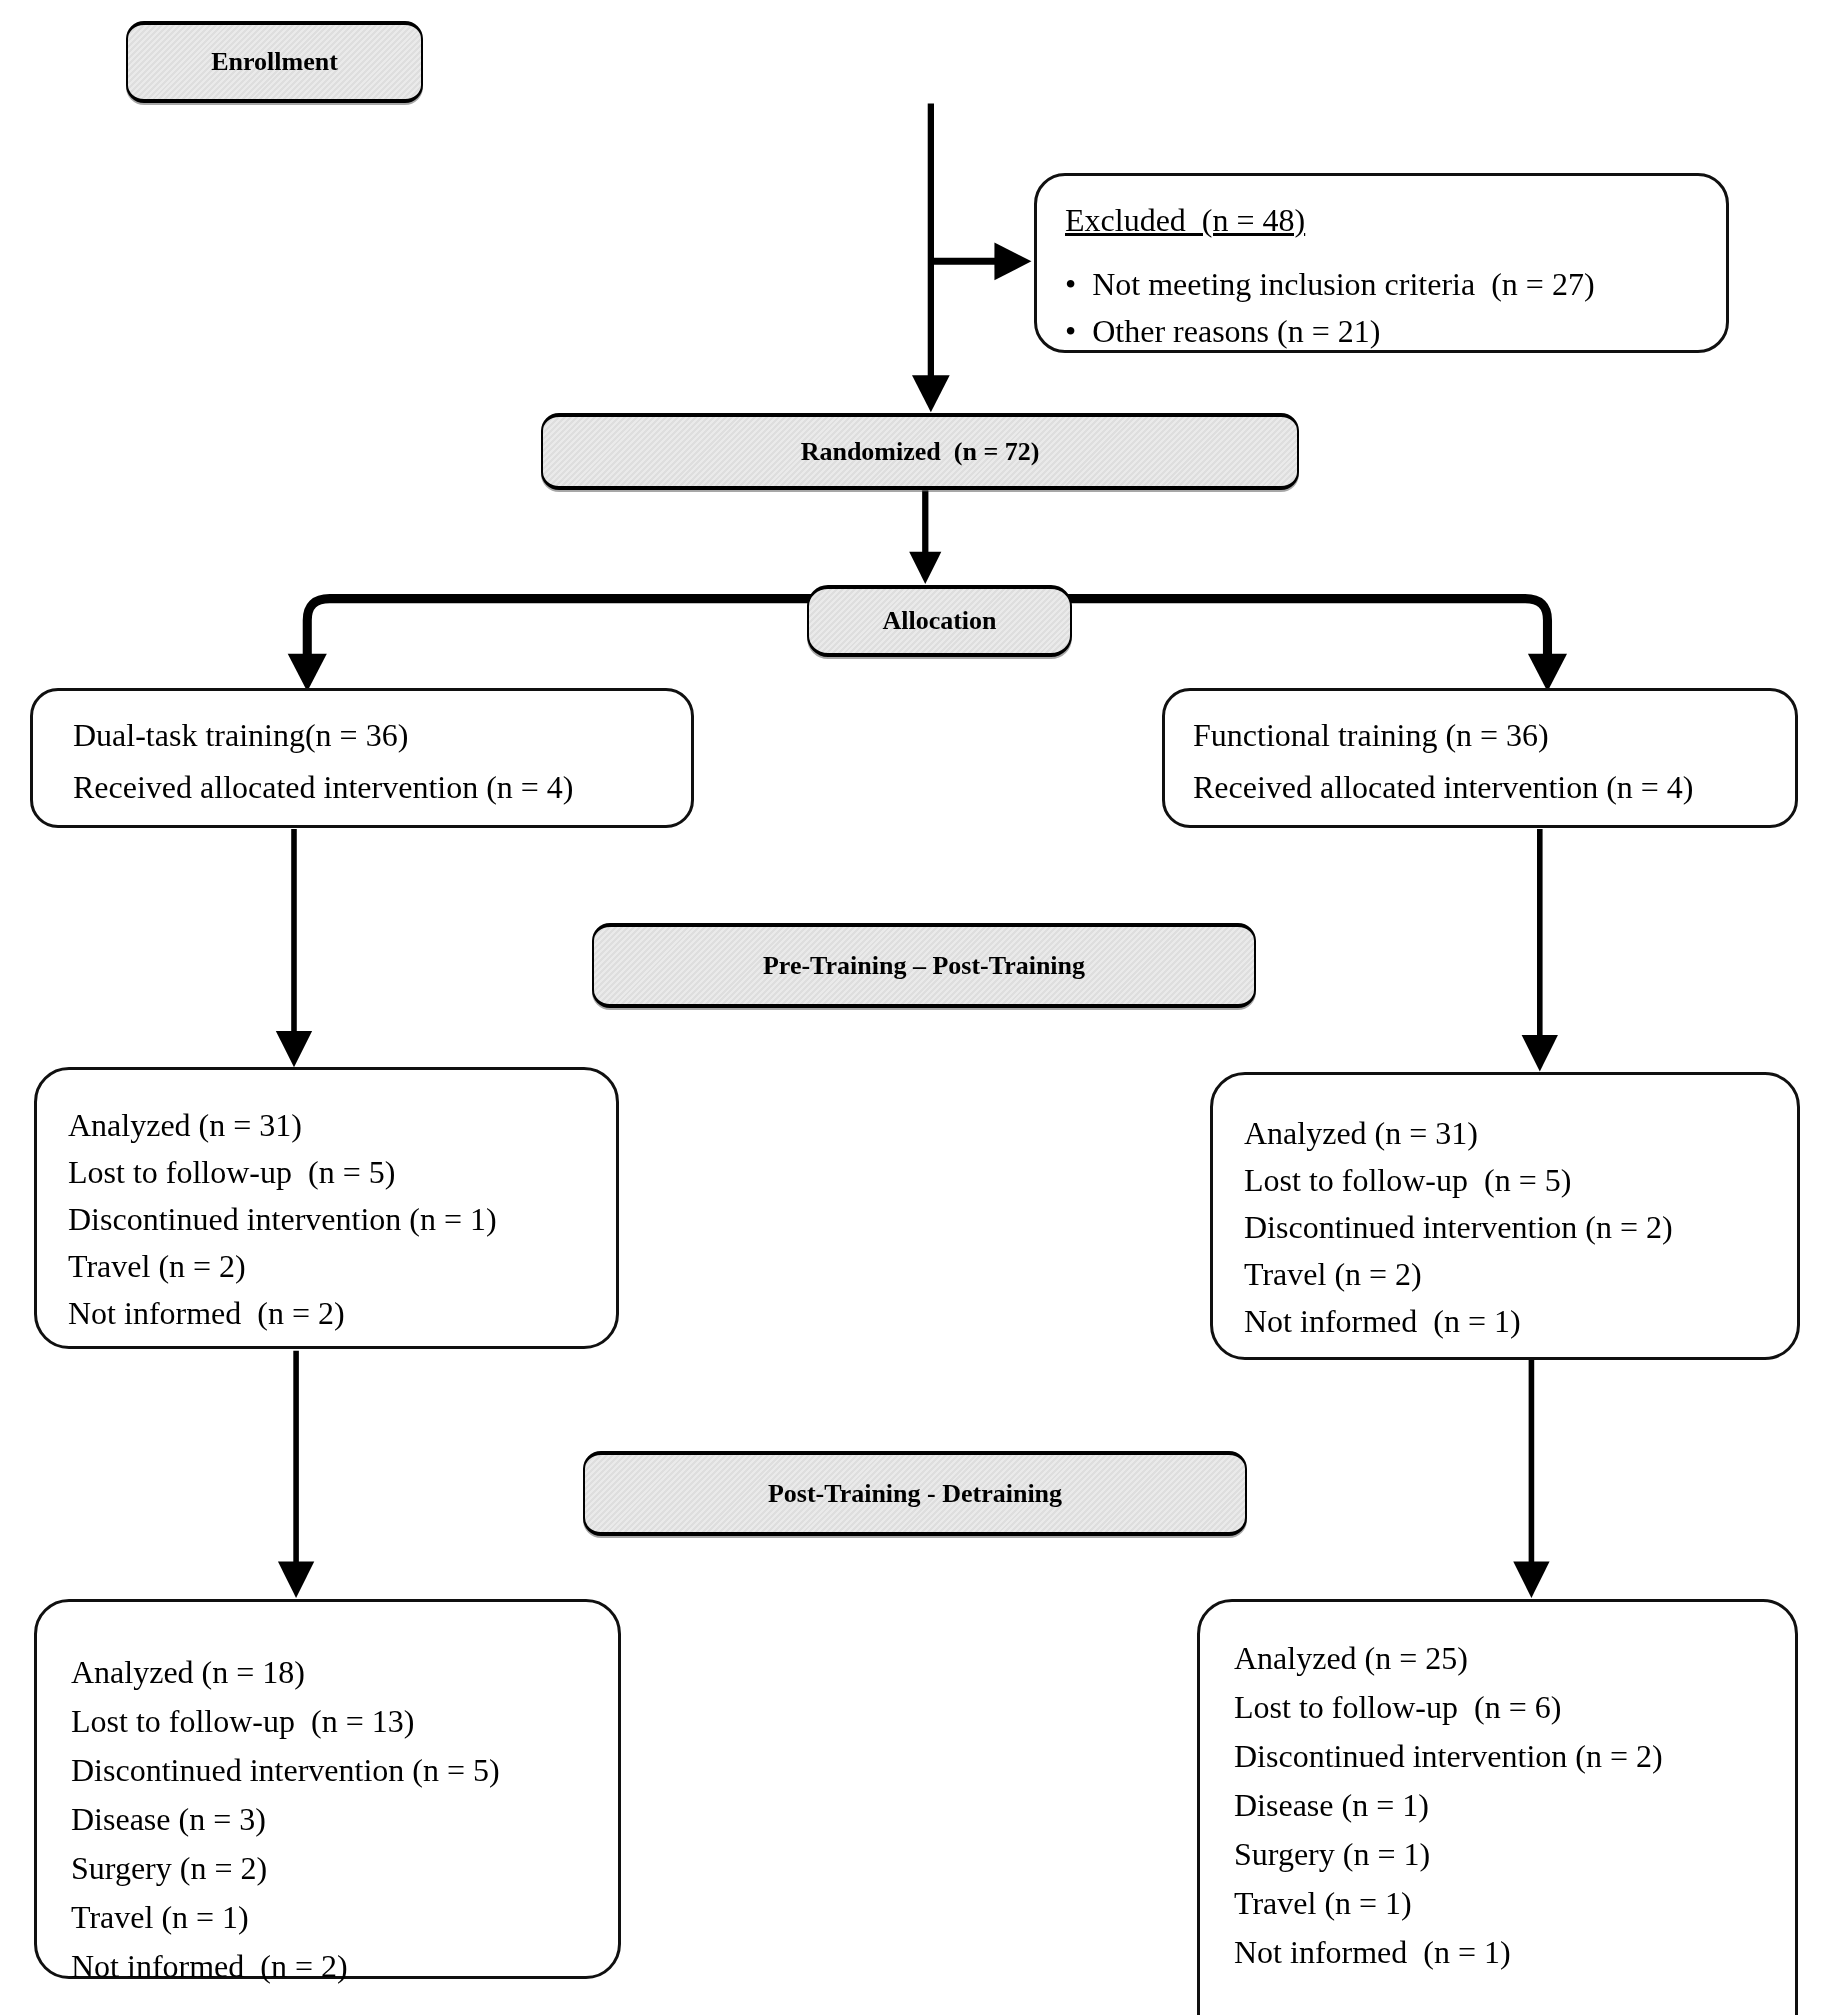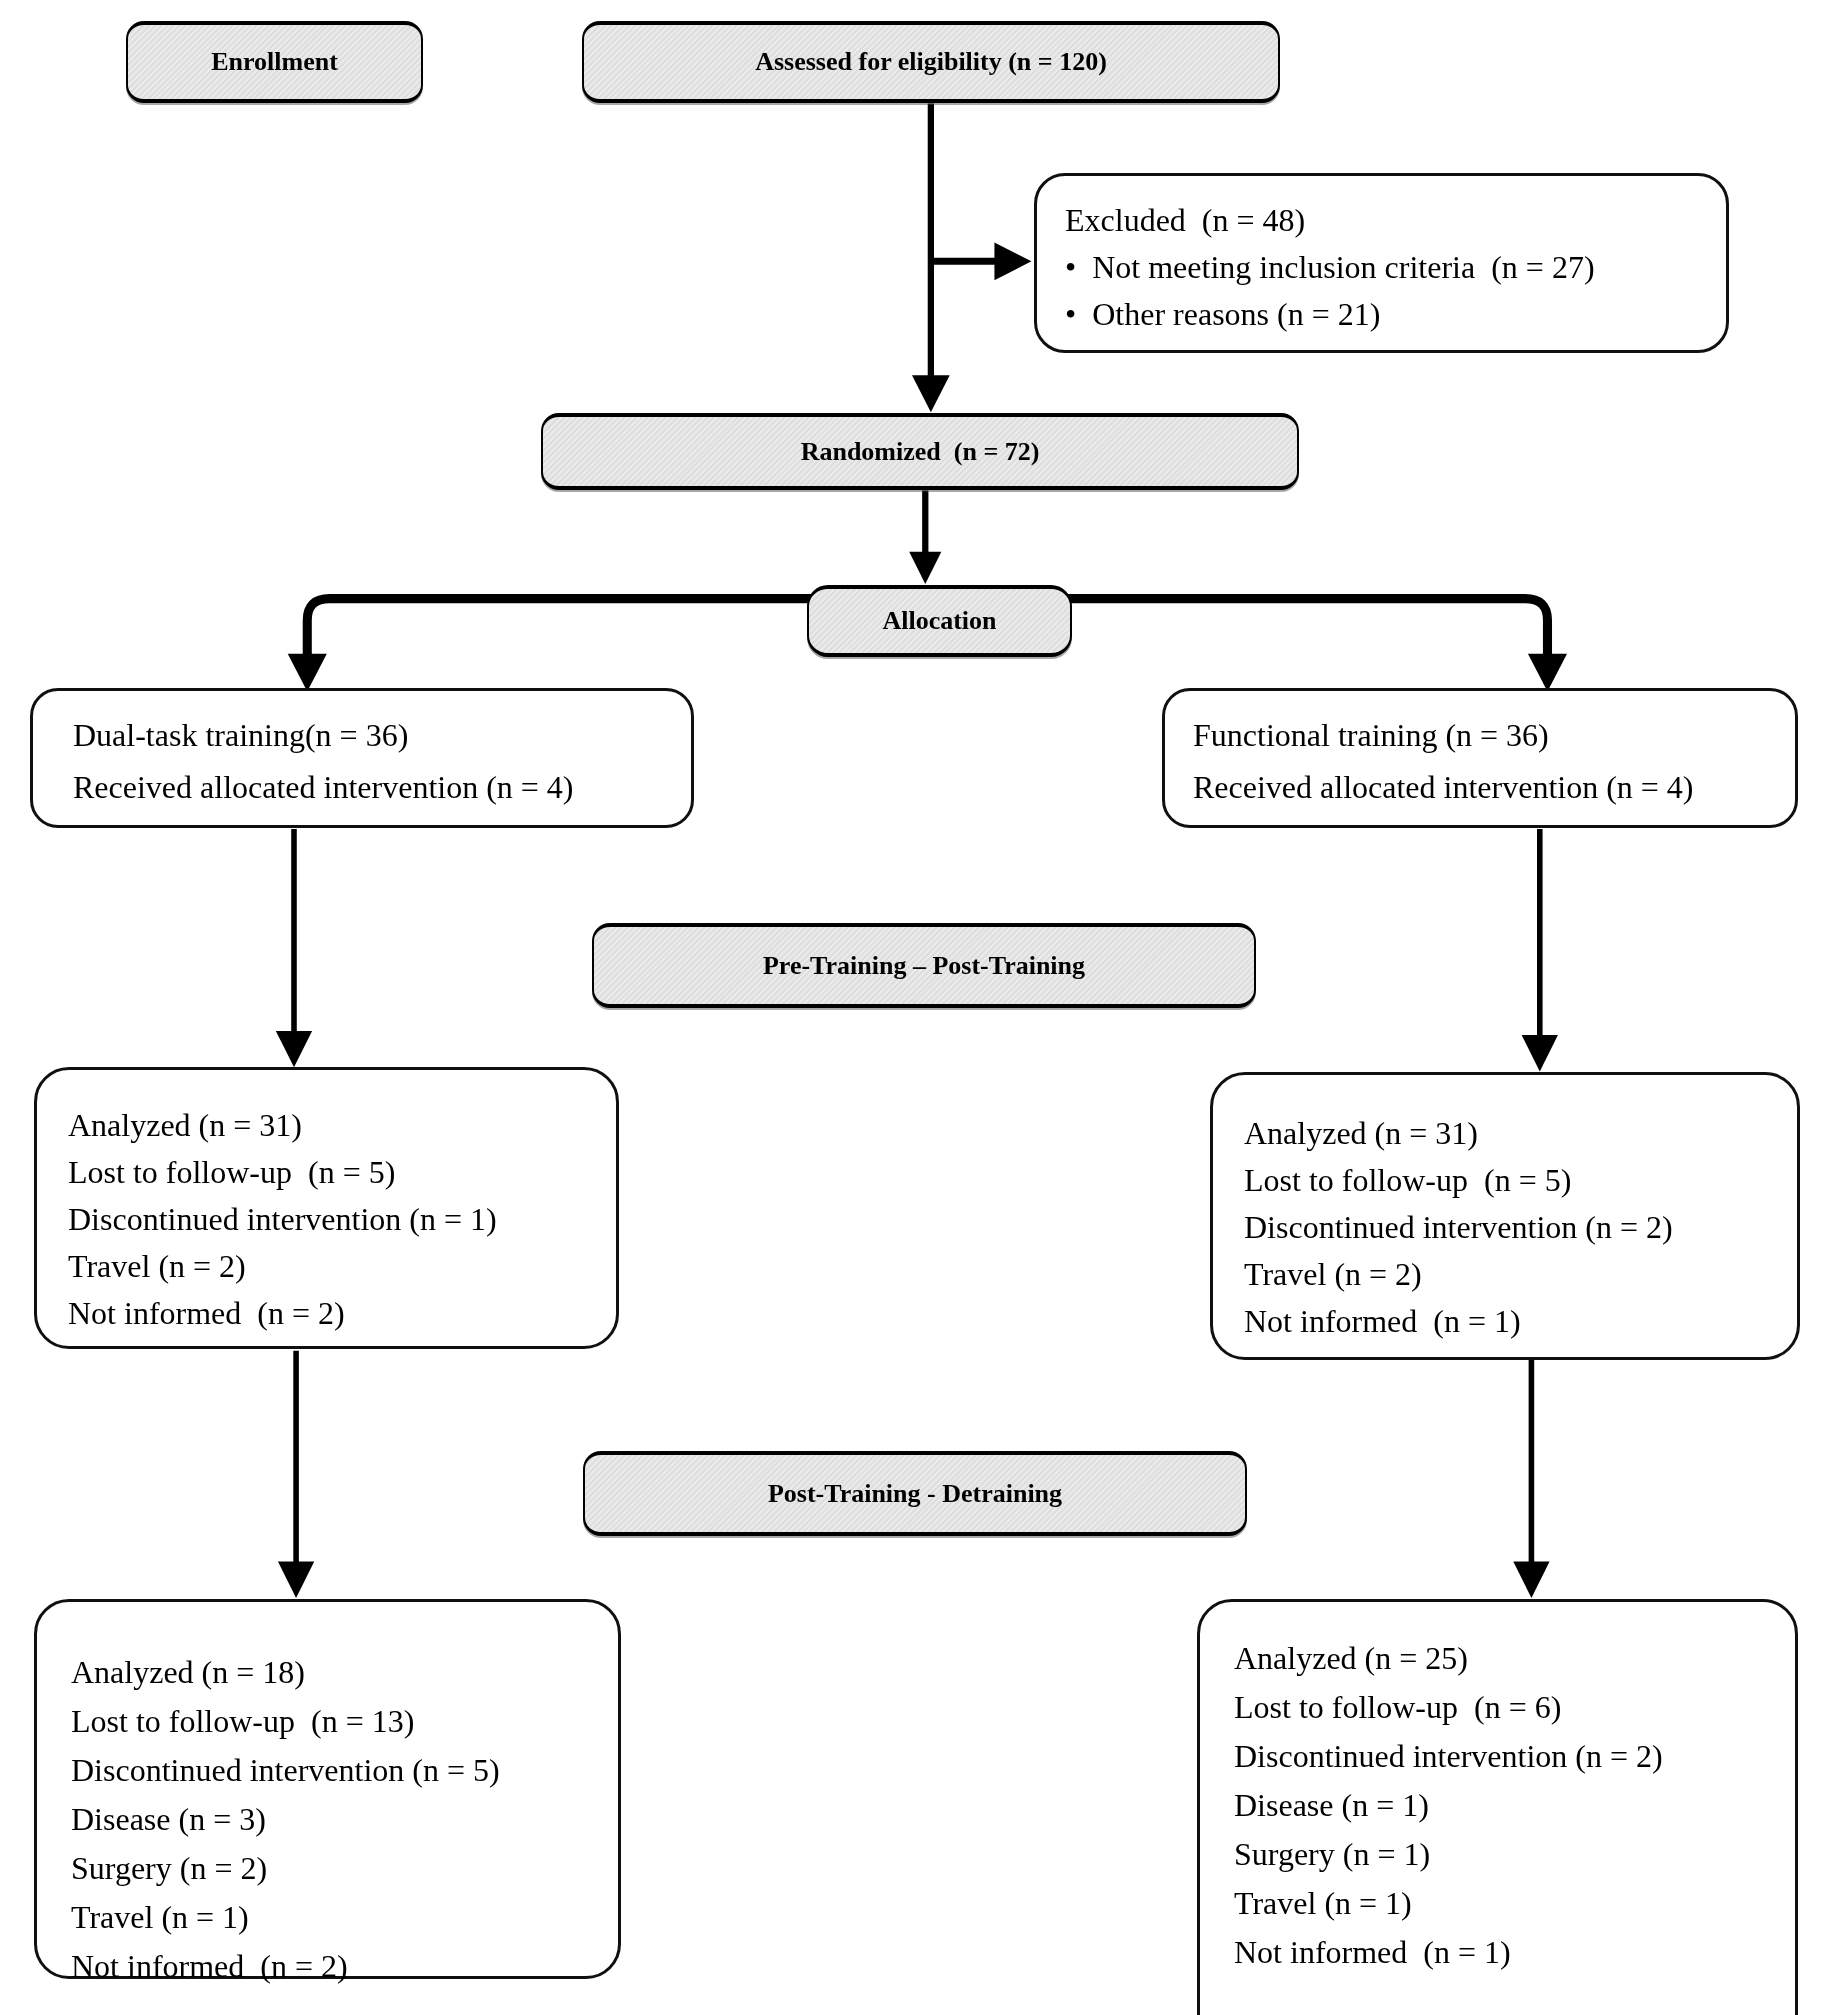--- a/index.html
+++ b/index.html
@@ -98,32 +98,31 @@
     </g>
 
     <g>
       <line x1="2193" y1="1947" x2="2193" y2="2252" stroke-width="8"></line>
       <polygon points="2193,2288 2167,2236 2219,2236"></polygon>
     </g>
   </svg>
 
   <div class="hbox" style="left:126px; top:21px; width:297px; height:82px;">Enrollment</div>
 
-  <div class="hbox" style="left:582px; top:21px; width:698px; height:82px;">Assessed for eligibility (n = 120)</div>
 
   <div class="hbox" style="left:541px; top:413px; width:758px; height:77px;">Randomized  (n = 72)</div>
 
   <div class="hbox" style="left:807px; top:585px; width:265px; height:72px; border-radius:21px;">Allocation</div>
 
   <div class="hbox" style="left:592px; top:923px; width:664px; height:85px;">Pre-Training – Post-Training</div>
 
   <div class="hbox" style="left:583px; top:1451px; width:664px; height:85px;">Post-Training - Detraining</div>
 
   <div class="wbox" style="left:1034px; top:173px; width:695px; height:180px; padding:21px 14px 0 28px; border-radius:31px;">
-    <div class="line" style="">Excluded  (n = 48)</div>
+    <div class="line" style="margin-bottom:17px;text-decoration:underline;">Excluded  (n = 48)</div>
     <div class="line">•  Not meeting inclusion criteria  (n = 27)</div>
     <div class="line">•  Other reasons (n = 21)</div>
   </div>
 
   <div class="wbox lh74" style="left:30px; top:688px; width:664px; height:140px; padding:18px 14px 0 40px; border-radius:28px;">
     <div class="line">Dual-task training(n = 36)</div>
     <div class="line">Received allocated intervention (n = 4)</div>
   </div>
 
   <div class="wbox lh74" style="left:1162px; top:688px; width:636px; height:140px; padding:18px 14px 0 28px; border-radius:28px;">

